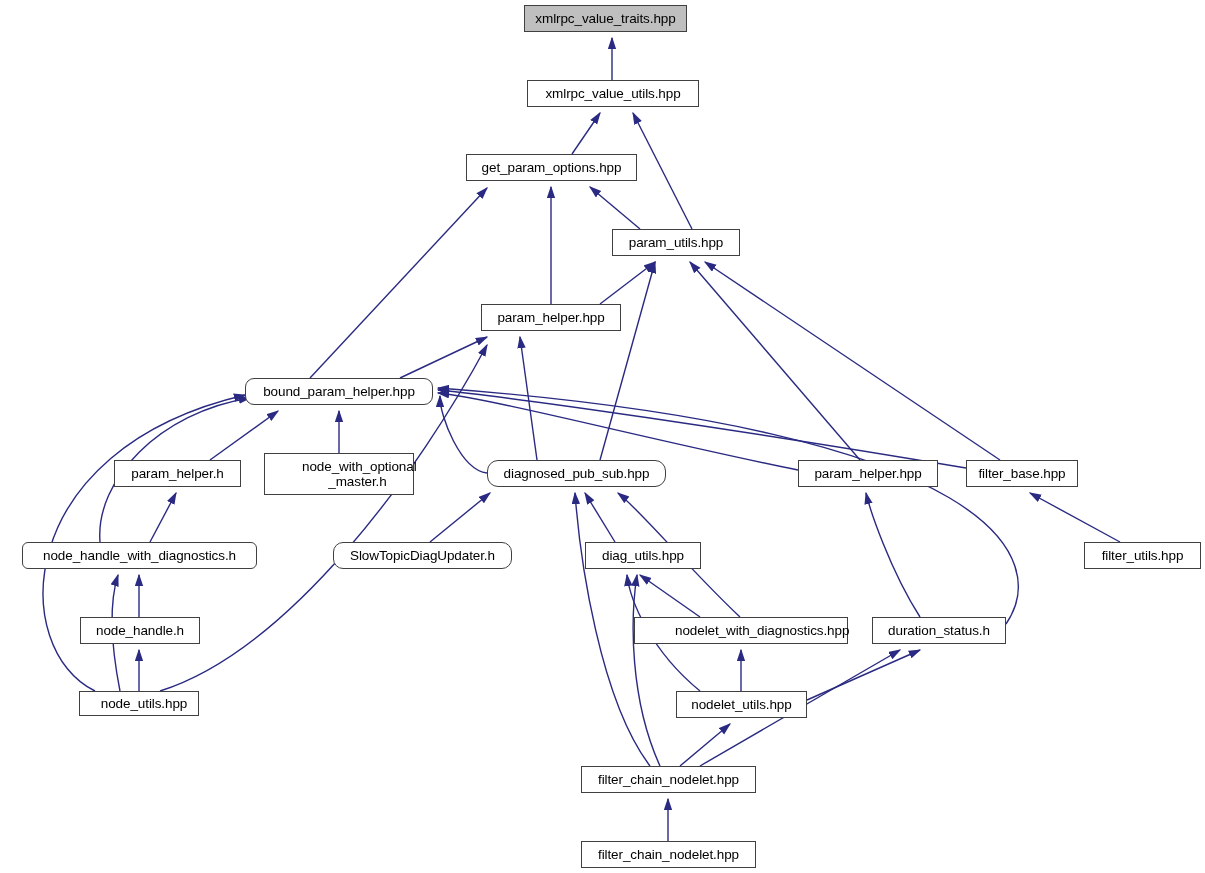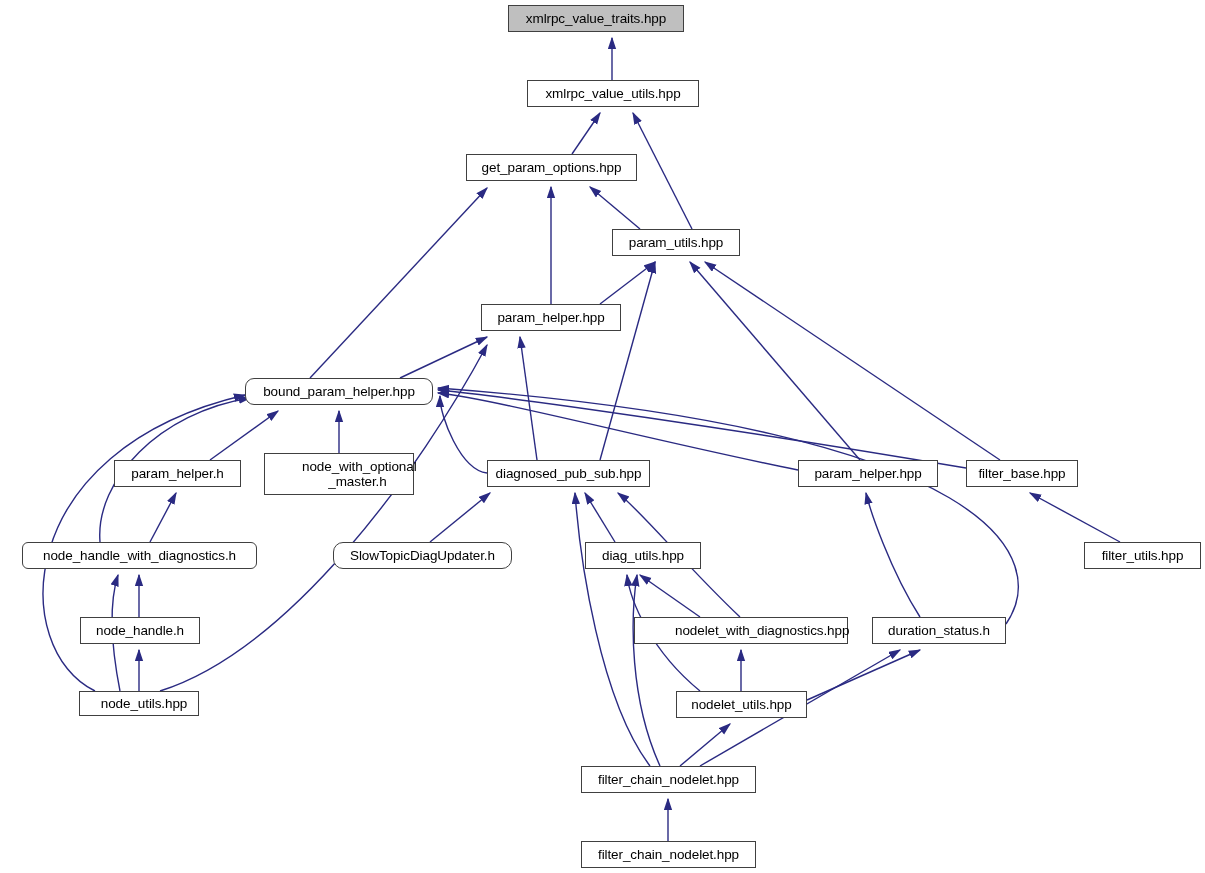--- a/index.html
+++ b/index.html
@@ -97,30 +97,30 @@
         <path d="M 700,691 C 650,650 630,600 627,575" fill="none" stroke="#2a2a82" stroke-width="1.4" marker-end="url(#arrowhead)"></path>
         <path d="M 807,700 L 920,650" fill="none" stroke="#2a2a82" stroke-width="1.4" marker-end="url(#arrowhead)"></path>
         <path d="M 680,766 L 730,724" fill="none" stroke="#2a2a82" stroke-width="1.4" marker-end="url(#arrowhead)"></path>
         <path d="M 650,766 C 600,700 580,560 575,493" fill="none" stroke="#2a2a82" stroke-width="1.4" marker-end="url(#arrowhead)"></path>
         <path d="M 660,766 C 630,700 630,620 637,575" fill="none" stroke="#2a2a82" stroke-width="1.4" marker-end="url(#arrowhead)"></path>
         <path d="M 700,766 L 900,650" fill="none" stroke="#2a2a82" stroke-width="1.4" marker-end="url(#arrowhead)"></path>
         <path d="M 668,841 L 668,799" fill="none" stroke="#2a2a82" stroke-width="1.4" marker-end="url(#arrowhead)"></path>
       </g>
   </svg>
   <div id="nodes-group">
-      <div class="node root" style="left: 508px; top: 5px; width: 176px; height: 27px; border-color: rgb(64, 64, 64); background: rgb(191, 191, 191);"><span class="label">xmlrpc_value_traits.hpp</span></div>
+      <div class="node root" style="left: 524px; top: 5px; width: 163px; height: 27px; border-color: rgb(64, 64, 64); background: rgb(191, 191, 191);"><span class="label">xmlrpc_value_traits.hpp</span></div>
       <div class="node" style="left: 527px; top: 80px; width: 172px; height: 27px; border-color: rgb(64, 64, 64); background: rgb(255, 255, 255);"><span class="label">xmlrpc_value_utils.hpp</span></div>
       <div class="node" style="left: 466px; top: 154px; width: 171px; height: 27px; border-color: rgb(64, 64, 64); background: rgb(255, 255, 255);"><span class="label">get_param_options.hpp</span></div>
       <div class="node" style="left: 612px; top: 229px; width: 128px; height: 27px; border-color: rgb(64, 64, 64); background: rgb(255, 255, 255);"><span class="label">param_utils.hpp</span></div>
       <div class="node" style="left: 481px; top: 304px; width: 140px; height: 27px; border-color: rgb(64, 64, 64); background: rgb(255, 255, 255);"><span class="label">param_helper.hpp</span></div>
       <div class="node" style="left: 245px; top: 378px; width: 188px; height: 27px; border-color: rgb(64, 64, 64); background: rgb(255, 255, 255); border-radius: 9px;"><span class="label">bound_param_helper.hpp</span></div>
       <div class="node" style="left: 114px; top: 460px; width: 127px; height: 27px; border-color: rgb(64, 64, 64); background: rgb(255, 255, 255);"><span class="label">param_helper.h</span></div>
       <div class="node" style="left: 264px; top: 453px; width: 150px; height: 42px; border-color: rgb(64, 64, 64); background: rgb(255, 255, 255); padding-left: 37px;"><span class="label">node_with_optional
 _master.h</span></div>
-      <div class="node" style="left: 487px; top: 460px; width: 163px; height: 27px; border-color: rgb(64, 64, 64); background: rgb(255, 255, 255);"><span class="label">diagnosed_pub_sub.hpp</span></div>
+      <div class="node" style="left: 487px; top: 460px; width: 179px; height: 27px; border-color: rgb(64, 64, 64); background: rgb(255, 255, 255); border-radius: 11px;"><span class="label">diagnosed_pub_sub.hpp</span></div>
       <div class="node" style="left: 798px; top: 460px; width: 140px; height: 27px; border-color: rgb(64, 64, 64); background: rgb(255, 255, 255);"><span class="label">param_helper.hpp</span></div>
       <div class="node" style="left: 966px; top: 460px; width: 112px; height: 27px; border-color: rgb(64, 64, 64); background: rgb(255, 255, 255);"><span class="label">filter_base.hpp</span></div>
       <div class="node" style="left: 22px; top: 542px; width: 235px; height: 27px; border-color: rgb(64, 64, 64); background: rgb(255, 255, 255); border-radius: 6px;"><span class="label">node_handle_with_diagnostics.h</span></div>
       <div class="node" style="left: 333px; top: 542px; width: 179px; height: 27px; border-color: rgb(64, 64, 64); background: rgb(255, 255, 255); border-radius: 10px;"><span class="label">SlowTopicDiagUpdater.h</span></div>
       <div class="node" style="left: 585px; top: 542px; width: 116px; height: 27px; border-color: rgb(64, 64, 64); background: rgb(255, 255, 255);"><span class="label">diag_utils.hpp</span></div>
       <div class="node" style="left: 1084px; top: 542px; width: 117px; height: 27px; border-color: rgb(64, 64, 64); background: rgb(255, 255, 255);"><span class="label">filter_utils.hpp</span></div>
       <div class="node" style="left: 80px; top: 617px; width: 120px; height: 27px; border-color: rgb(64, 64, 64); background: rgb(255, 255, 255);"><span class="label">node_handle.h</span></div>
       <div class="node" style="left: 634px; top: 617px; width: 214px; height: 27px; border-color: rgb(64, 64, 64); background: rgb(255, 255, 255); padding-left: 40px;"><span class="label">nodelet_with_diagnostics.hpp</span></div>
       <div class="node" style="left: 872px; top: 617px; width: 134px; height: 27px; border-color: rgb(64, 64, 64); background: rgb(255, 255, 255);"><span class="label">duration_status.h</span></div>
       <div class="node" style="left: 79px; top: 691px; width: 120px; height: 25px; border-color: rgb(64, 64, 64); background: rgb(255, 255, 255); padding-left: 10px;"><span class="label">node_utils.hpp</span></div>

